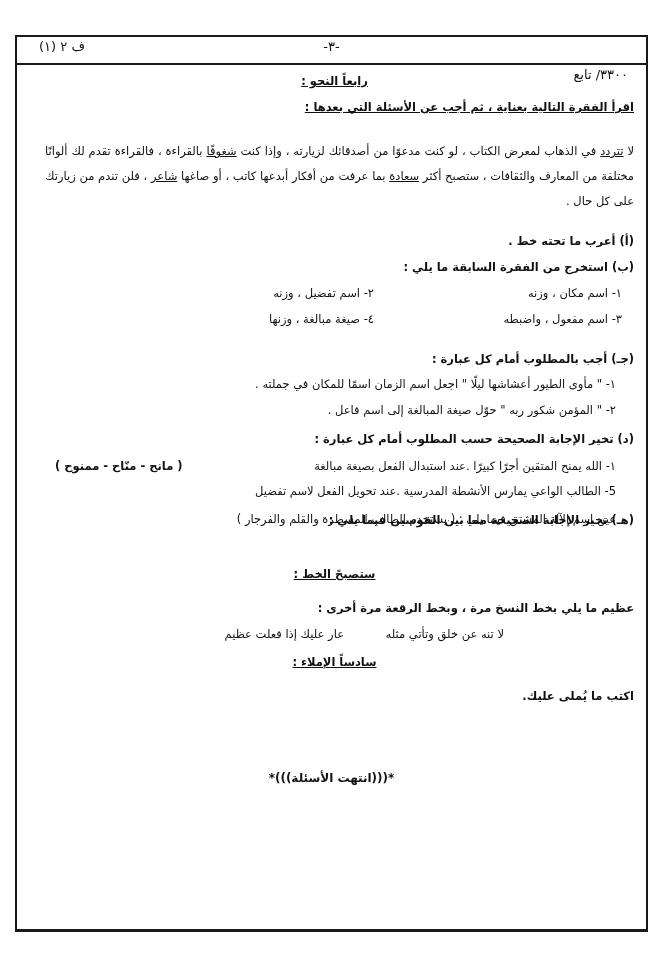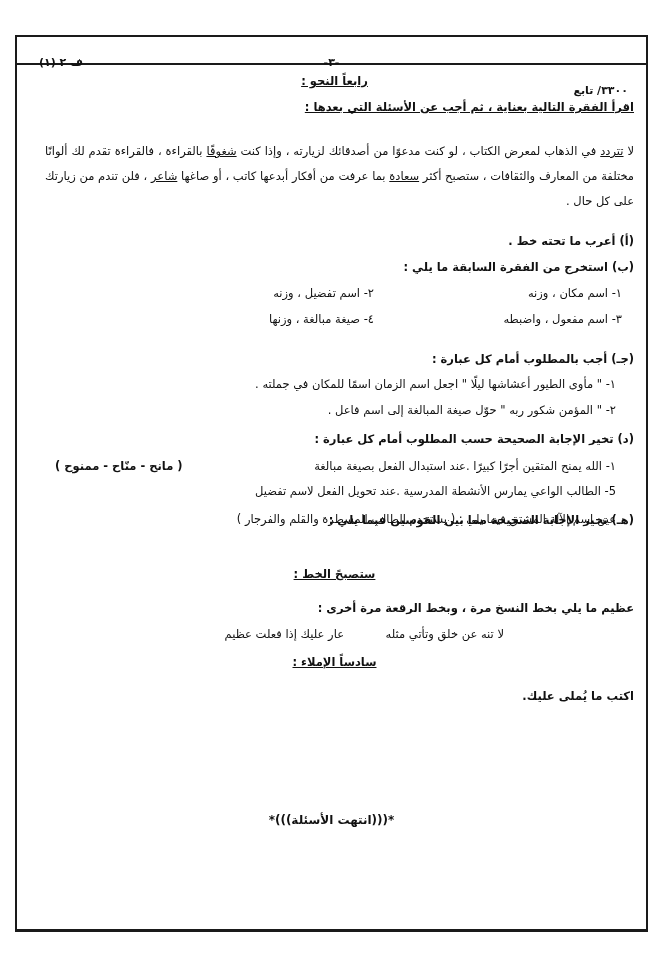--- a/index.html
+++ b/index.html
@@ -29,23 +29,23 @@
     position: absolute;
     left: 0;
     top: 0;
     width: 100%;
     height: 26px;
     border-bottom: 2px solid #1a1a1a;
     direction: rtl;
   }
   .header span {
     position: absolute;
-    top: 19px;
-    font-size: 11px;
-    font-weight: bold;
+    top: 2px;
+    font-size: 13px;
+    font-weight: normal;
   }
   .hdr-right { right: 18px; margin-top: 28px; }
   .hdr-center { left: 50%; transform: translateX(-50%); }
   .hdr-left { left: 22px; }
 
   .content {
     position: absolute;
     left: 0;
     right: 0;
     top: 26px;
@@ -136,15 +136,15 @@
     <div class="line bold center u" style="top:503px;">ستصبحً الخط :</div>
     <div class="line bold" style="top:537px;">عظيم ما يلي بخط النسخ مرة ، وبخط الرقعة مرة أخرى :</div>
     <div class="line" style="top:563px; height:16px;">
       <span style="position:absolute; right:130px;">لا تنه عن خلق وتأتي مثله</span>
       <span style="position:absolute; right:290px;">عار عليك إذا فعلت عظيم</span>
     </div>
 
     <div class="line bold center u" style="top:591px;">سادساً الإملاء :</div>
     <div class="line bold" style="top:625px;">اكتب ما يُملى عليك.</div>
 
-    <div class="endnote" style="top:750px;">*(((انتهت الأسئلة)))*</div>
+    <div class="endnote" style="top:708px;">*(((انتهت الأسئلة)))*</div>
   </div>
 </div>
 
 </body></html>

